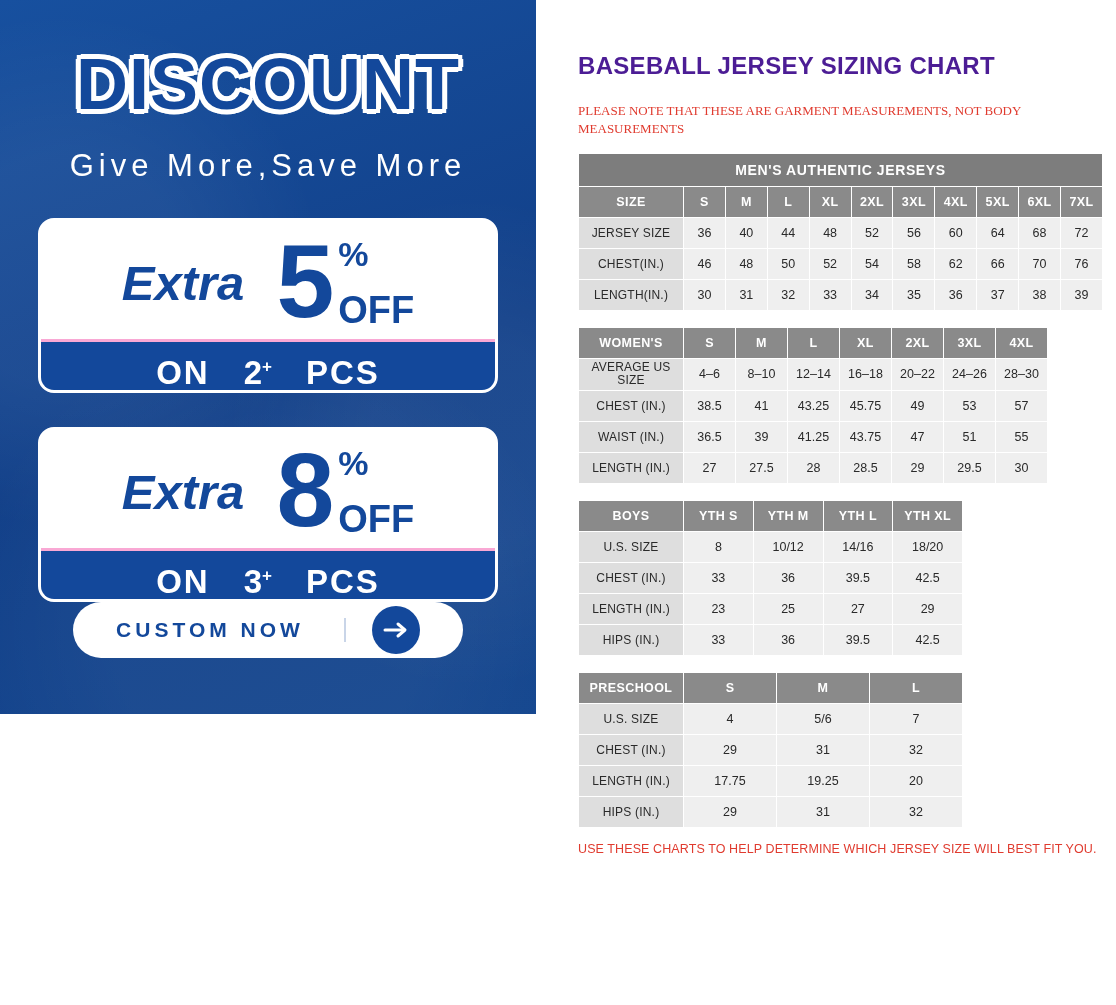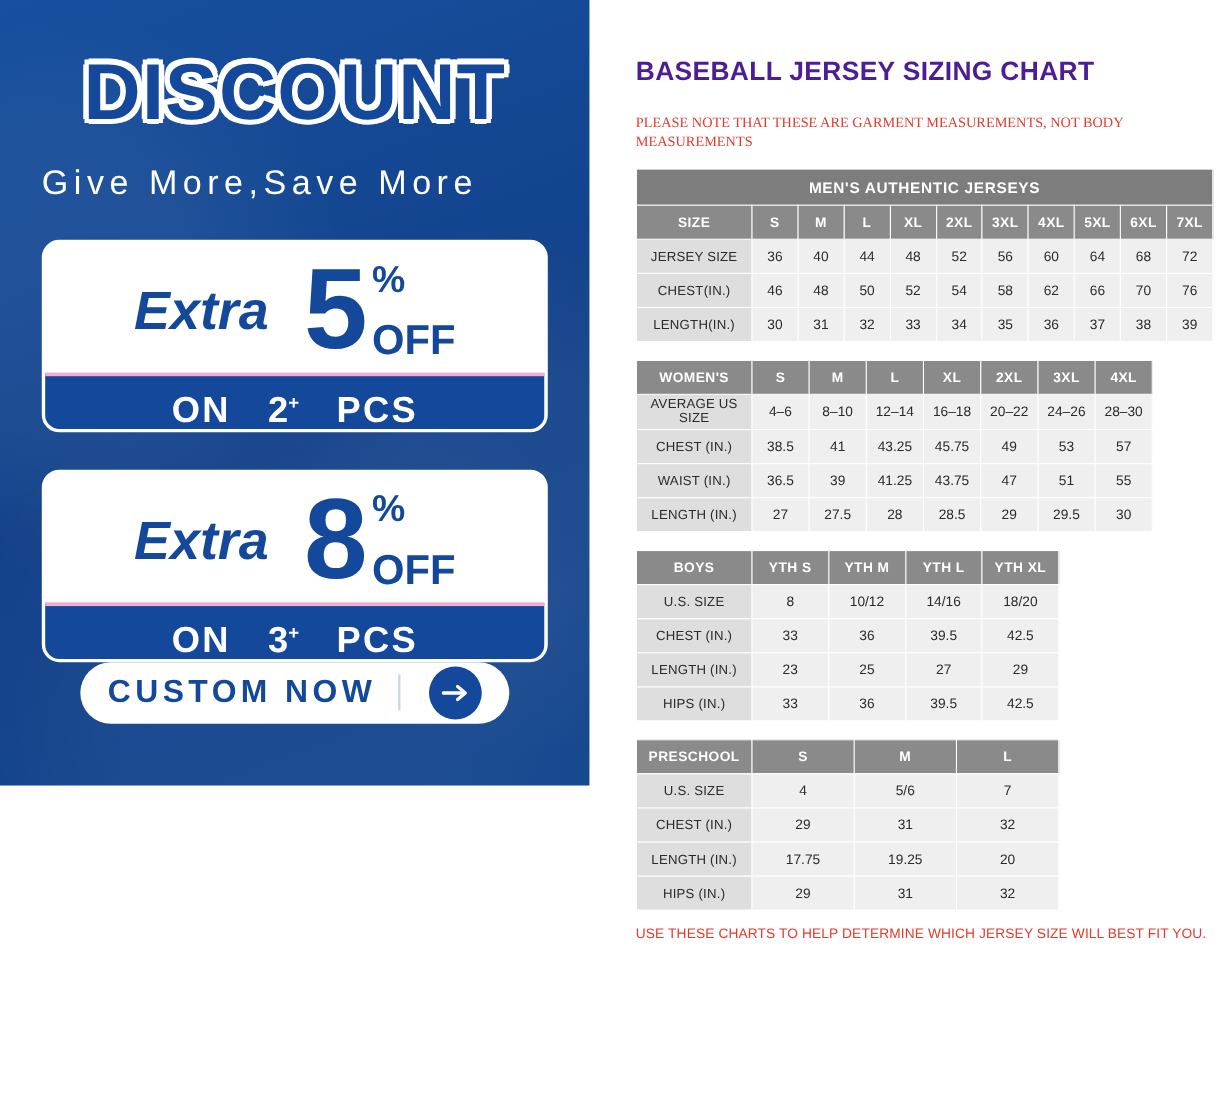--- a/index.html
+++ b/index.html
@@ -52,21 +52,21 @@
     margin-top: 14px;
     font-family: "Liberation Sans", sans-serif;
     -webkit-text-stroke: 6px #ffffff;
     paint-order: stroke fill;
     text-shadow:
       -4px -4px 0 #ffffff, 4px -4px 0 #ffffff, -4px 4px 0 #ffffff, 4px 4px 0 #ffffff,
       0 -5px 0 #ffffff, 0 5px 0 #ffffff, -5px 0 0 #ffffff, 5px 0 0 #ffffff;
   }
   .discount-sub {
     margin-top: 28px;
-    text-align: left;
+    text-align: center;
     color: #ffffff;
     font-size: 31px;
     letter-spacing: 5px;
     font-weight: 400;
   }
 
   .offer-card {
     margin-top: 34px;
     background: #ffffff;
     border-radius: 16px;
@@ -140,24 +140,24 @@
     height: 62px;
     width: 390px;
     display: flex;
     align-items: center;
     justify-content: center;
     gap: 0;
     position: relative;
   }
   .custom-btn-label {
     color: #13489b;
-    font-size: 29px;
+    font-size: 21px;
     font-weight: 700;
     letter-spacing: 4px;
-    padding-right: 20px;
+    padding-right: 40px;
     border-right: 2px solid #c9d5e8;
   }
   .custom-arrow {
     width: 48px; height: 48px;
     margin-left: 26px;
     border-radius: 50%;
     background: #13489b;
     display: flex;
     align-items: center;
     justify-content: center;

